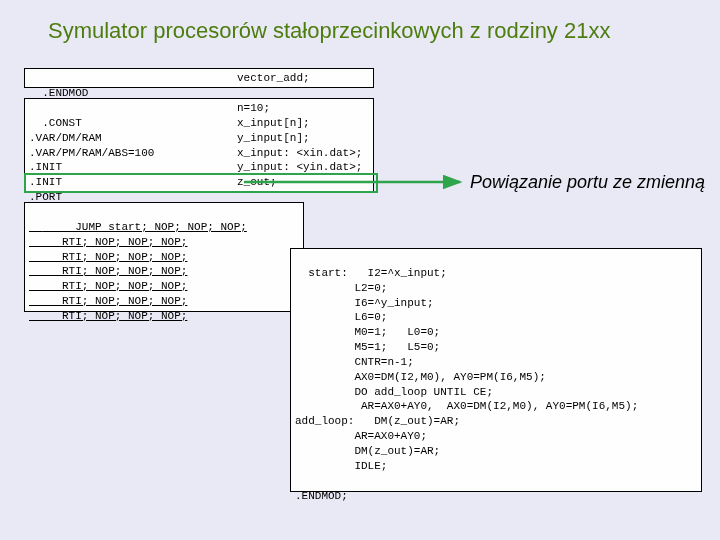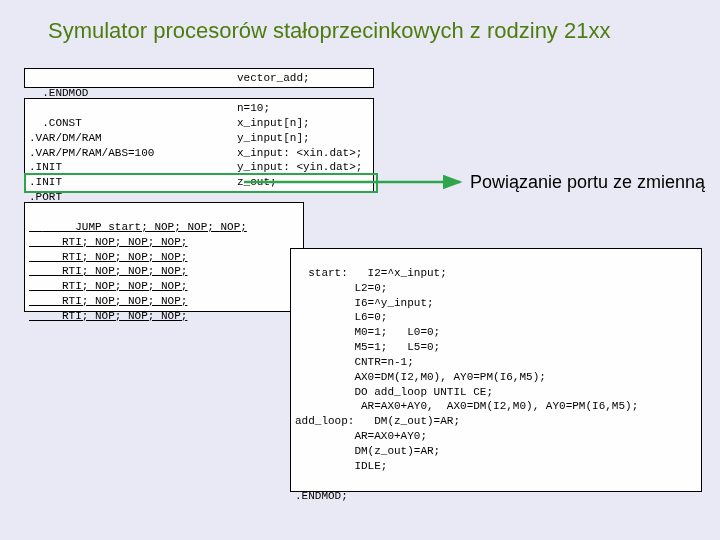--- a/index.html
+++ b/index.html
@@ -32,20 +32,21 @@
     box-sizing: border-box;
   }
   svg.arrow {
     position: absolute;
     pointer-events: none;
   }
   .callout {
     position: absolute;
     font-size: 18px;
     color: #000;
+    font-style: italic;
   }
   .col2 {
     position: absolute;
     left: 190px;
     top: 2px;
     white-space: pre;
     margin-left: 22px;
   }
 </style>
 </head>

